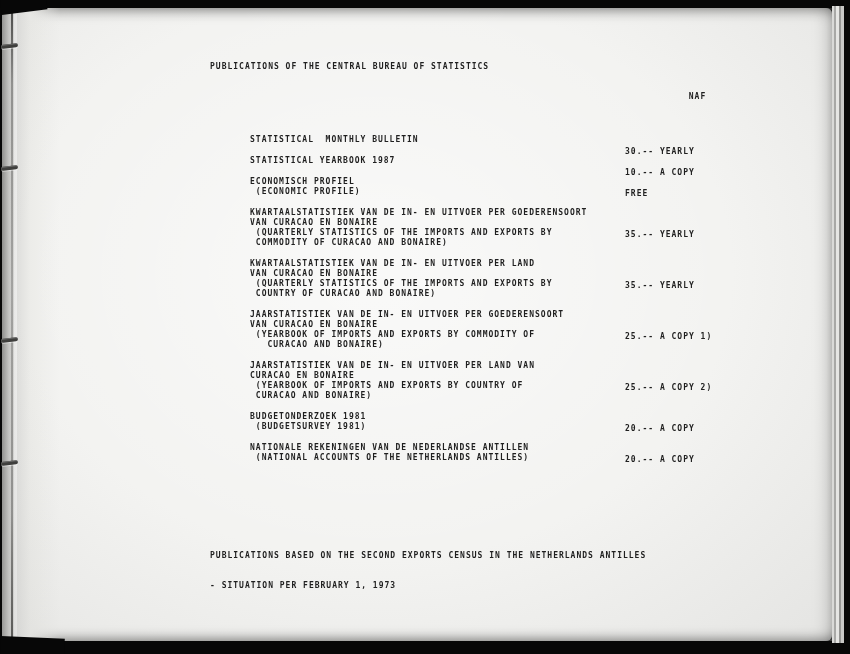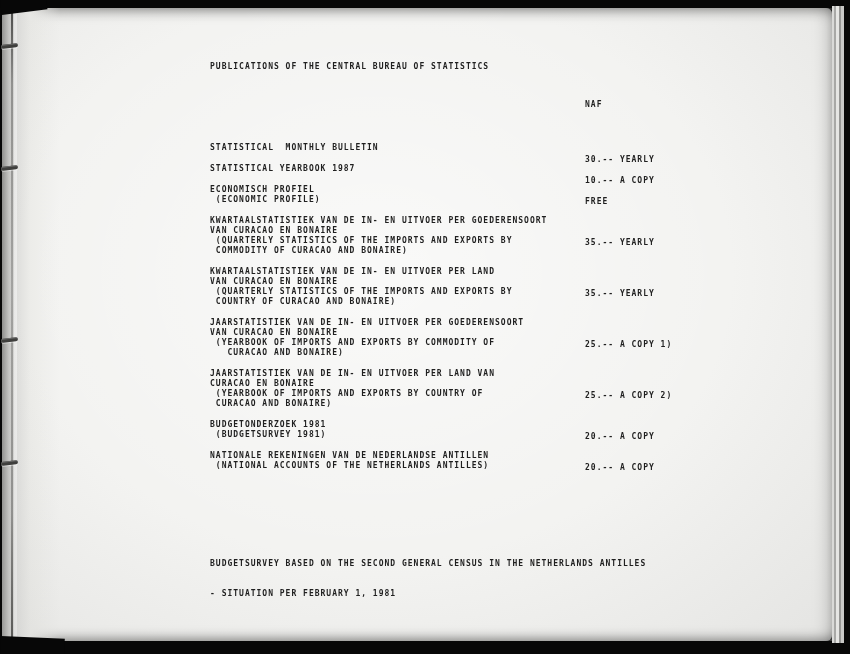--- a/index.html
+++ b/index.html
@@ -37,23 +37,23 @@
   .corner-bl{position:absolute;left:0;top:636px;width:64px;height:20px;background:#070707;
     transform:rotate(2.5deg);transform-origin:0 100%;}
   
   .content{
     position:absolute;left:208px;top:34px;width:600px;
     color:#1f1f1f;font-size:8px;line-height:10px;font-weight:bold;
     letter-spacing:1px;white-space:pre;
   }
   .line{position:relative;height:10px;}
   .price{position:absolute;left:375px;top:12px;white-space:pre;}
-  .naf{margin-top:8px;margin-left:375px;}
+  .naf{margin-left:375px;text-align:center;}
   .pub-list{margin-top:3px;}
-  .entry{margin-bottom:11px;}
+  .entry{margin-bottom:11px;margin-left:40px;}
   .census-heading{margin-top:7px;}
   .serie-block{margin-top:12px;}
   
   .bleed-layer{position:absolute;inset:0;pointer-events:none;}
   .bleed-line{
     position:absolute;right:26px;white-space:pre;
     font-size:8px;line-height:10px;font-weight:bold;letter-spacing:1px;
     color:#aab0ae;opacity:.5;transform:scaleX(-1);filter:blur(.35px);
   }
   .bleed-line.strong{opacity:.8;color:#9da3a1;}
@@ -125,22 +125,22 @@
   <div class="vignette"></div>
 
   <div class="content">
     <div class="line">PUBLICATIONS OF THE CENTRAL BUREAU OF STATISTICS</div>
     <div class="line naf">NAF</div>
 
     <div class="pub-list"><div class="entry"><div class="line"><span>STATISTICAL  MONTHLY BULLETIN</span><span class="price">30.-- YEARLY</span></div></div><div class="entry"><div class="line"><span>STATISTICAL YEARBOOK 1987</span><span class="price">10.-- A COPY</span></div></div><div class="entry"><div class="line"><span>ECONOMISCH PROFIEL</span><span class="price">FREE</span></div><div class="line"><span> (ECONOMIC PROFILE)</span></div></div><div class="entry"><div class="line"><span>KWARTAALSTATISTIEK VAN DE IN- EN UITVOER PER GOEDERENSOORT</span></div><div class="line"><span>VAN CURACAO EN BONAIRE</span><span class="price">35.-- YEARLY</span></div><div class="line"><span> (QUARTERLY STATISTICS OF THE IMPORTS AND EXPORTS BY</span></div><div class="line"><span> COMMODITY OF CURACAO AND BONAIRE)</span></div></div><div class="entry"><div class="line"><span>KWARTAALSTATISTIEK VAN DE IN- EN UITVOER PER LAND</span></div><div class="line"><span>VAN CURACAO EN BONAIRE</span><span class="price">35.-- YEARLY</span></div><div class="line"><span> (QUARTERLY STATISTICS OF THE IMPORTS AND EXPORTS BY</span></div><div class="line"><span> COUNTRY OF CURACAO AND BONAIRE)</span></div></div><div class="entry"><div class="line"><span>JAARSTATISTIEK VAN DE IN- EN UITVOER PER GOEDERENSOORT</span></div><div class="line"><span>VAN CURACAO EN BONAIRE</span><span class="price">25.-- A COPY 1)</span></div><div class="line"><span> (YEARBOOK OF IMPORTS AND EXPORTS BY COMMODITY OF</span></div><div class="line"><span>   CURACAO AND BONAIRE)</span></div></div><div class="entry"><div class="line"><span>JAARSTATISTIEK VAN DE IN- EN UITVOER PER LAND VAN</span></div><div class="line"><span>CURACAO EN BONAIRE</span><span class="price">25.-- A COPY 2)</span></div><div class="line"><span> (YEARBOOK OF IMPORTS AND EXPORTS BY COUNTRY OF</span></div><div class="line"><span> CURACAO AND BONAIRE)</span></div></div><div class="entry"><div class="line"><span>BUDGETONDERZOEK 1981</span><span class="price">20.-- A COPY</span></div><div class="line"><span> (BUDGETSURVEY 1981)</span></div></div><div class="entry"><div class="line"><span>NATIONALE REKENINGEN VAN DE NEDERLANDSE ANTILLEN</span><span class="price">20.-- A COPY</span></div><div class="line"><span> (NATIONAL ACCOUNTS OF THE NETHERLANDS ANTILLES)</span></div></div></div>
 
     <div class="census-section">
       <div class="census-heading">
-        <div class="line">BUDGETSURVEY BASED ON THE SECOND GENERAL CENSUS IN THE NETHERLANDS ANTILLES</div>
-        <div class="line">- SITUATION PER FEBRUARY 1, 1981</div>
+        <div class="line">PUBLICATIONS BASED ON THE SECOND EXPORTS CENSUS IN THE NETHERLANDS ANTILLES</div>
+        <div class="line">- SITUATION PER FEBRUARY 1, 1973</div>
       </div>
       <div class="serie-block">
         
         
       </div>
     </div>
   </div>
 </div>
 
 <div class="ring" style="top:44px"></div>

